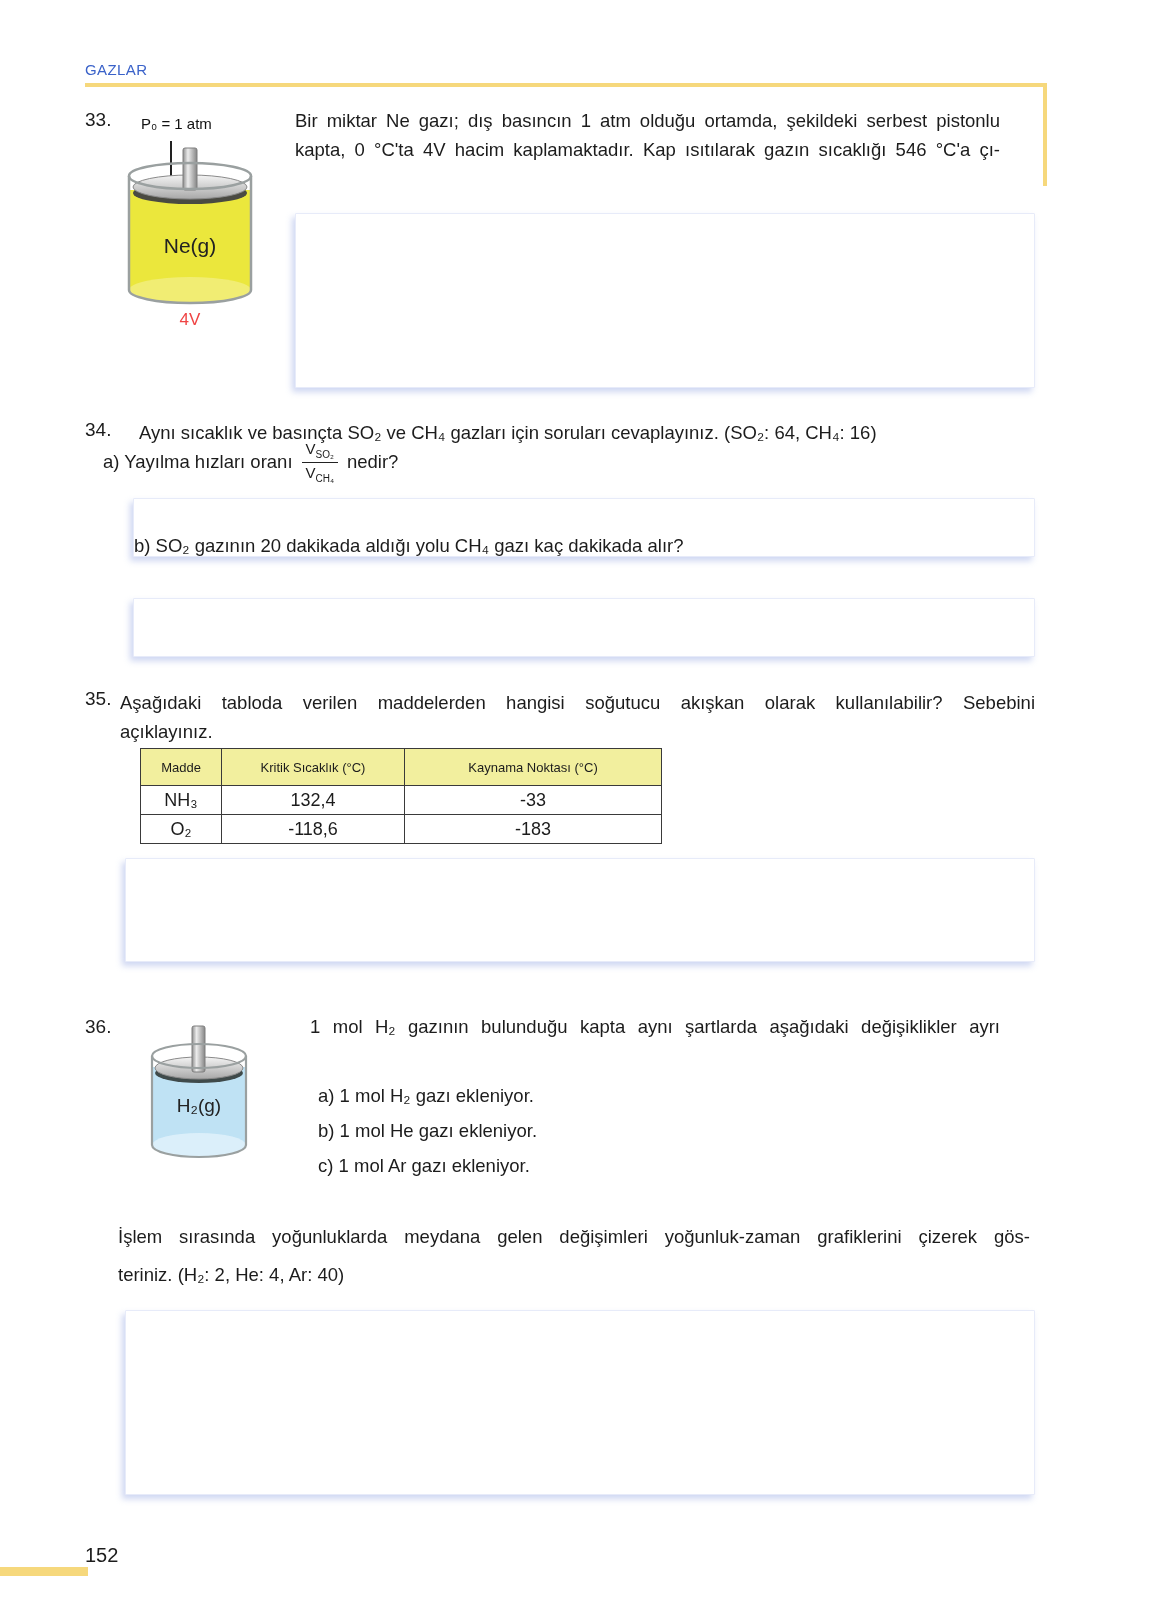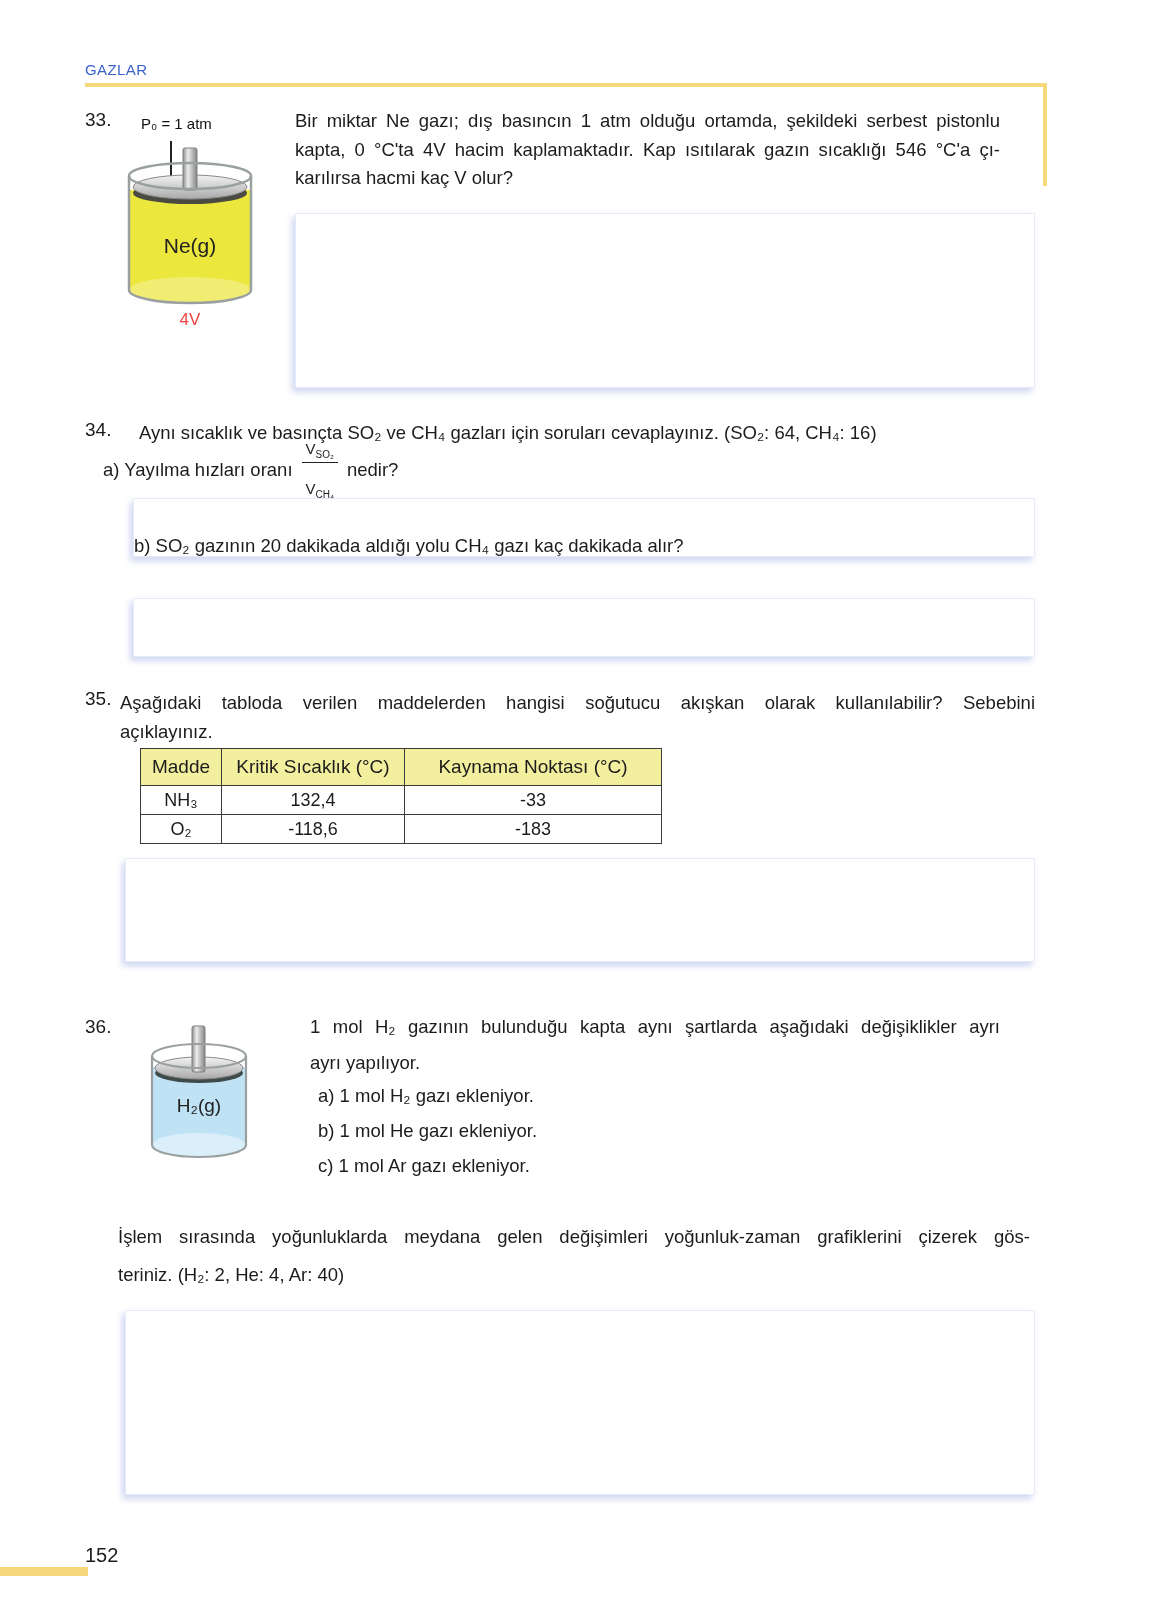--- a/index.html
+++ b/index.html
@@ -37,27 +37,27 @@
   .fig-label { font-size:15px; color:#111; white-space:nowrap; }
   .arrow-line { width:2px; background:#222; }
   .arrow-head { width:0; height:0; border-left:5px solid transparent; border-right:5px solid transparent; border-top:10px solid #222; }
   .gas-label { text-align:center; font-size:21px; color:#222; }
   .vol-label { text-align:center; font-size:17px; color:#ef4444; }
 
   
   .q34a-row { display:flex; align-items:center; gap:7px; font-size:18.5px; }
   .frac { display:inline-flex; flex-direction:column; align-items:center; font-size:15px; line-height:1.15; margin:0 2px; }
   .frac .num { border-bottom:1.5px solid #222; padding:0 4px 1px; }
-  .frac .den { padding-top:17px; }
+  .frac .den { padding-top:1px; }
   .frac sub { font-size:10px; }
 
   
   table.props { border-collapse:collapse; font-size:18px; }
   table.props td, table.props th { border:1.5px solid #3a3a3a; text-align:center; vertical-align:middle; font-weight:normal; }
-  table.props th { background:#f2ef9e; height:37px; font-size:19px; }
+  table.props th { background:#f2ef9e; height:37px; font-size:13px; }
   table.props td { height:29px; }
   .col-madde { width:81px; } .col-kritik { width:183px; } .col-kaynama { width:257px; }
 
   
   .q36-text { font-size:18.5px; line-height:36px; white-space:nowrap; }
   .q36-item { font-size:18.5px; white-space:nowrap; }
   .closing-text { font-size:18.5px; line-height:38px; white-space:nowrap; }
 </style>
 </head>
 <body>
@@ -91,21 +91,20 @@
   <rect x="57" y="2" width="14" height="42" rx="2" fill="url(#rod1)" stroke="#7e7e7e"></rect>
   <path d="M3,30 L3,144 A61,13 0 0 0 125,144 L125,30" fill="none" stroke="#9aa0a0" stroke-width="2.5"></path>
   <ellipse cx="64" cy="30" rx="61" ry="13" fill="none" stroke="#9aa0a0" stroke-width="2.5"></ellipse>
 </svg>
 <div class="abs gas-label" style="left:126px; top:234px; width:128px;">Ne(g)</div>
 <div class="abs vol-label" style="left:126px; top:310px; width:128px;">4V</div>
 
 <div class="abs" style="left:295px; top:107px; width:705px;">
   <div class="body-text jl">Bir miktar Ne gazı; dış basıncın 1 atm olduğu ortamda, şekildeki serbest pistonlu</div>
   <div class="body-text jl">kapta, 0 °C'ta 4V hacim kaplamaktadır. Kap ısıtılarak gazın sıcaklığı 546 °C'a çı-</div>
-  <div class="body-text">karılırsa hacmi kaç V olur?</div>
 </div>
 
 <div class="abs answer-box" style="left:295px; top:213px; width:740px; height:175px;"></div>
 
 <div class="abs qnum" style="left:85px; top:419px;">34.</div>
 <div class="abs body-text" style="left:139px; top:419px; width:913px;">Aynı sıcaklık ve basınçta SO₂ ve CH₄  gazları için soruları cevaplayınız. (SO₂: 64, CH₄: 16)</div>
 
 <div class="abs q34a-row" style="left:103px; top:440px;">
   <span>a) Yayılma hızları oranı</span>
   <span class="frac">
@@ -170,21 +169,20 @@
   <ellipse cx="50" cy="48" rx="44" ry="10" fill="#3f4a4a"></ellipse>
   <ellipse cx="50" cy="43" rx="44" ry="11" fill="url(#pist2)" stroke="#8a8a8a"></ellipse>
   <rect x="43" y="1" width="13" height="46" rx="2" fill="url(#rod2)" stroke="#7e7e7e"></rect>
   <path d="M3,31 L3,120 A47,12 0 0 0 97,120 L97,31" fill="none" stroke="#9aa0a0" stroke-width="2.2"></path>
   <ellipse cx="50" cy="31" rx="47" ry="12" fill="none" stroke="#9aa0a0" stroke-width="2.2"></ellipse>
 </svg>
 <div class="abs gas-label" style="left:149px; top:1095px; width:100px; font-size:19px;">H₂(g)</div>
 
 <div class="abs" style="left:310px; top:1009px; width:690px;">
   <div class="q36-text jl">1 mol H₂ gazının bulunduğu kapta aynı şartlarda aşağıdaki değişiklikler ayrı</div>
-  <div class="q36-text">ayrı yapılıyor.</div>
 </div>
 
 <div class="abs q36-item" style="left:318px; top:1085px;">a) 1 mol H₂ gazı ekleniyor.</div>
 <div class="abs q36-item" style="left:318px; top:1120px;text-align:right;">b) 1 mol He gazı ekleniyor.</div>
 <div class="abs q36-item" style="left:318px; top:1155px;">c) 1 mol Ar gazı ekleniyor.</div>
 
 <div class="abs" style="left:118px; top:1218px; width:912px;">
   <div class="closing-text jl">İşlem sırasında yoğunluklarda meydana gelen değişimleri yoğunluk-zaman grafiklerini çizerek gös-</div>
   <div class="closing-text">teriniz. (H₂: 2, He: 4, Ar: 40)</div>
 </div>

